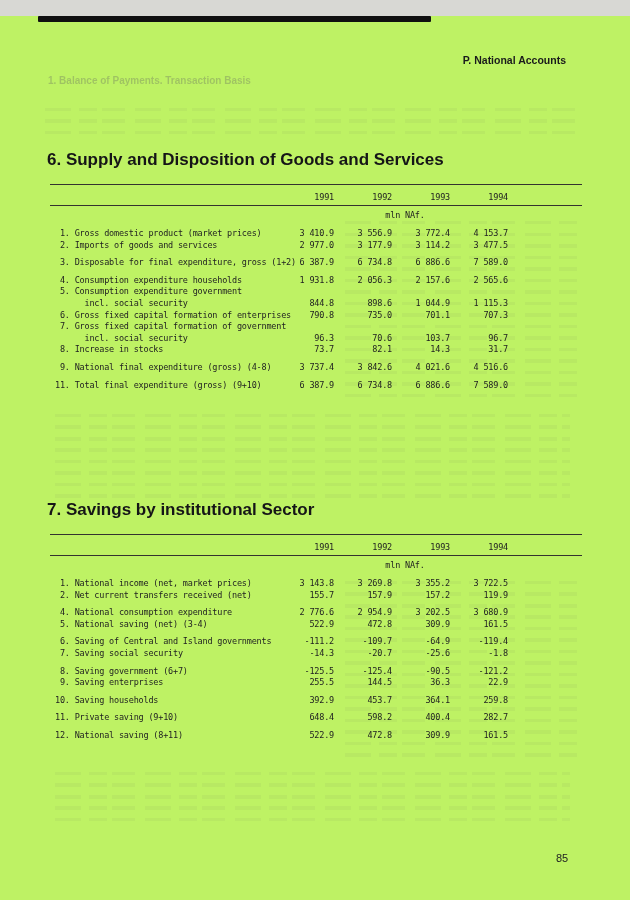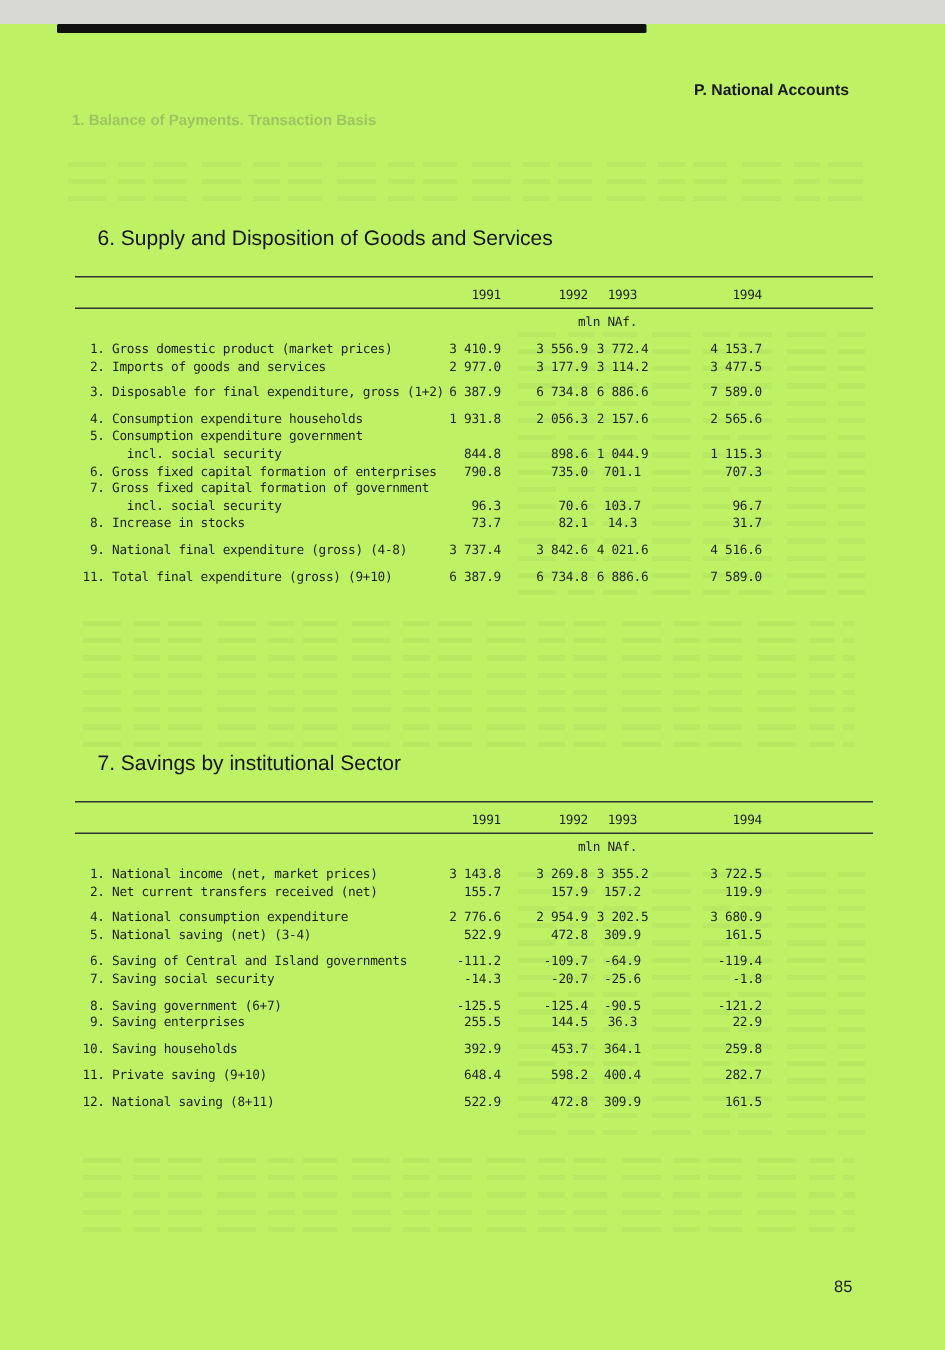--- a/index.html
+++ b/index.html
@@ -47,45 +47,45 @@
     opacity: 0.55;
     filter: blur(0.4px);
   }
   .bn1 { top: 92px;  left: 45px;  width: 540px; height: 26px; }
   .bn2 { top: 398px; left: 55px;  width: 515px; height: 84px; }
   .bn3 { top: 205px; left: 345px; width: 235px; height: 180px; }
   .bn4 { top: 565px; left: 345px; width: 235px; height: 178px; }
   .bn5 { top: 756px; left: 55px;  width: 515px; height: 56px; }
   .section-title {
     position: absolute;
-    left: 65px;
+    left: 47px;
     font-family: "Liberation Sans", sans-serif;
-    font-weight: normal;
-    font-size: 14px;
+    font-weight: bold;
+    font-size: 17px;
     color: #151517;
   }
   .t6-title { top: 134px; }
   .t7-title { top: 484px; }
   .table {
     position: absolute;
     left: 50px;
     width: 532px;
     font-size: 8.5px;
     letter-spacing: -0.2px;
   }
   .t6 { top: 168px; }
   .t7 { top: 518px; }
   .rule { height: 0; border-top: 1.6px solid #33332f; }
   .years   { position: relative; height: 15px; margin-top: 5px; }
   .unitrow { position: relative; height: 15px; margin-top: 1px; }
   .unit { position: absolute; left: 300px; top: 3px; width: 110px; text-align: center; }
   .col { position: absolute; top: 2px; width: 70px; text-align: right; white-space: pre; }
   .c0 { left: 214px; }
   .c1 { left: 272px; }
-  .c2 { left: 330px; text-align: center; }
+  .c2 { left: 330px; }
   .c3 { left: 388px; }
   .rows { margin-top: 6px; }
   .trow.gap { margin-top: 6px; }
   .tline { position: relative; height: 11.6px; }
   .tline .col { top: 0; }
   .tlabel { position: absolute; left: 5px; top: 0; white-space: pre; }
   .page-number {
     position: absolute;
     top: 836px; left: 556px;
     font-family: "Liberation Sans", sans-serif;

